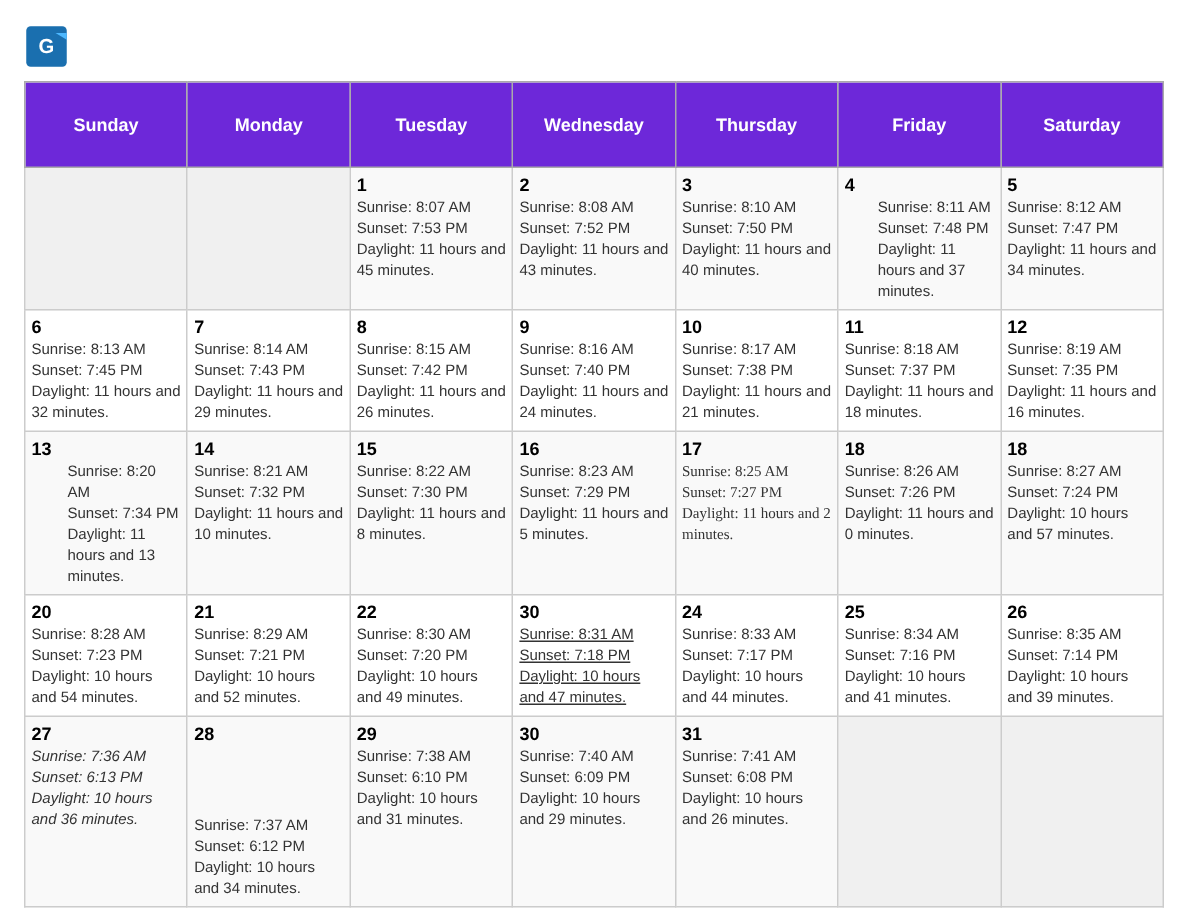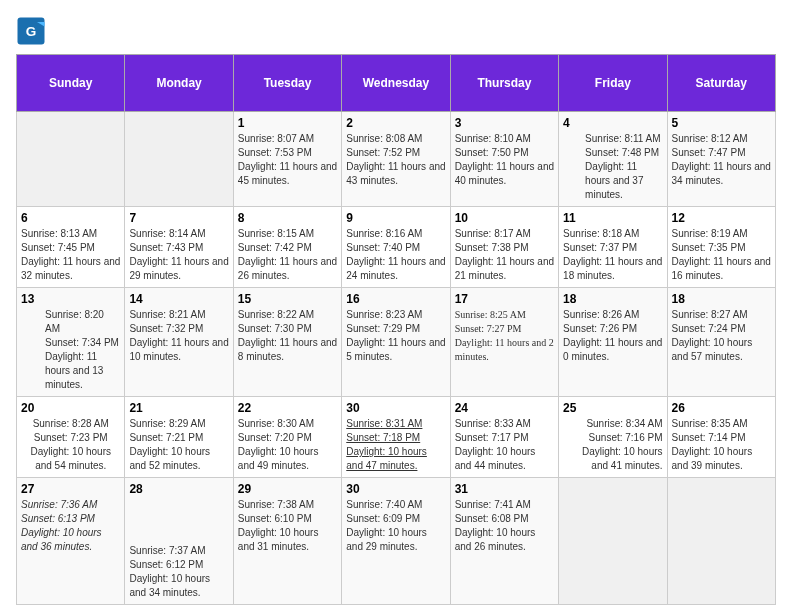--- a/index.html
+++ b/index.html
@@ -239,21 +239,21 @@
         <td>
           <span class="day-number">18</span>
           <div class="day-info" style="white-space: pre-line;">Sunrise: 8:27 AM
 Sunset: 7:24 PM
 Daylight: 10 hours and 57 minutes.</div>
         </td>
       </tr>
       <tr>
         <td>
           <span class="day-number">20</span>
-          <div class="day-info" style="white-space: pre-line; text-align: center;">Sunrise: 8:28 AM
+          <div class="day-info" style="white-space: pre-line;">Sunrise: 8:28 AM
 Sunset: 7:23 PM
 Daylight: 10 hours and 54 minutes.</div>
         </td>
         <td>
           <span class="day-number">21</span>
           <div class="day-info" style="white-space: pre-line;">Sunrise: 8:29 AM
 Sunset: 7:21 PM
 Daylight: 10 hours and 52 minutes.</div>
         </td>
         <td>
@@ -269,21 +269,21 @@
 Daylight: 10 hours and 47 minutes.</div>
         </td>
         <td>
           <span class="day-number">24</span>
           <div class="day-info" style="white-space: pre-line;">Sunrise: 8:33 AM
 Sunset: 7:17 PM
 Daylight: 10 hours and 44 minutes.</div>
         </td>
         <td>
           <span class="day-number">25</span>
-          <div class="day-info" style="white-space: pre-line; text-align: right;">Sunrise: 8:34 AM
+          <div class="day-info" style="white-space: pre-line;">Sunrise: 8:34 AM
 Sunset: 7:16 PM
 Daylight: 10 hours and 41 minutes.</div>
         </td>
         <td>
           <span class="day-number">26</span>
           <div class="day-info" style="white-space: pre-line;">Sunrise: 8:35 AM
 Sunset: 7:14 PM
 Daylight: 10 hours and 39 minutes.</div>
         </td>
       </tr>

